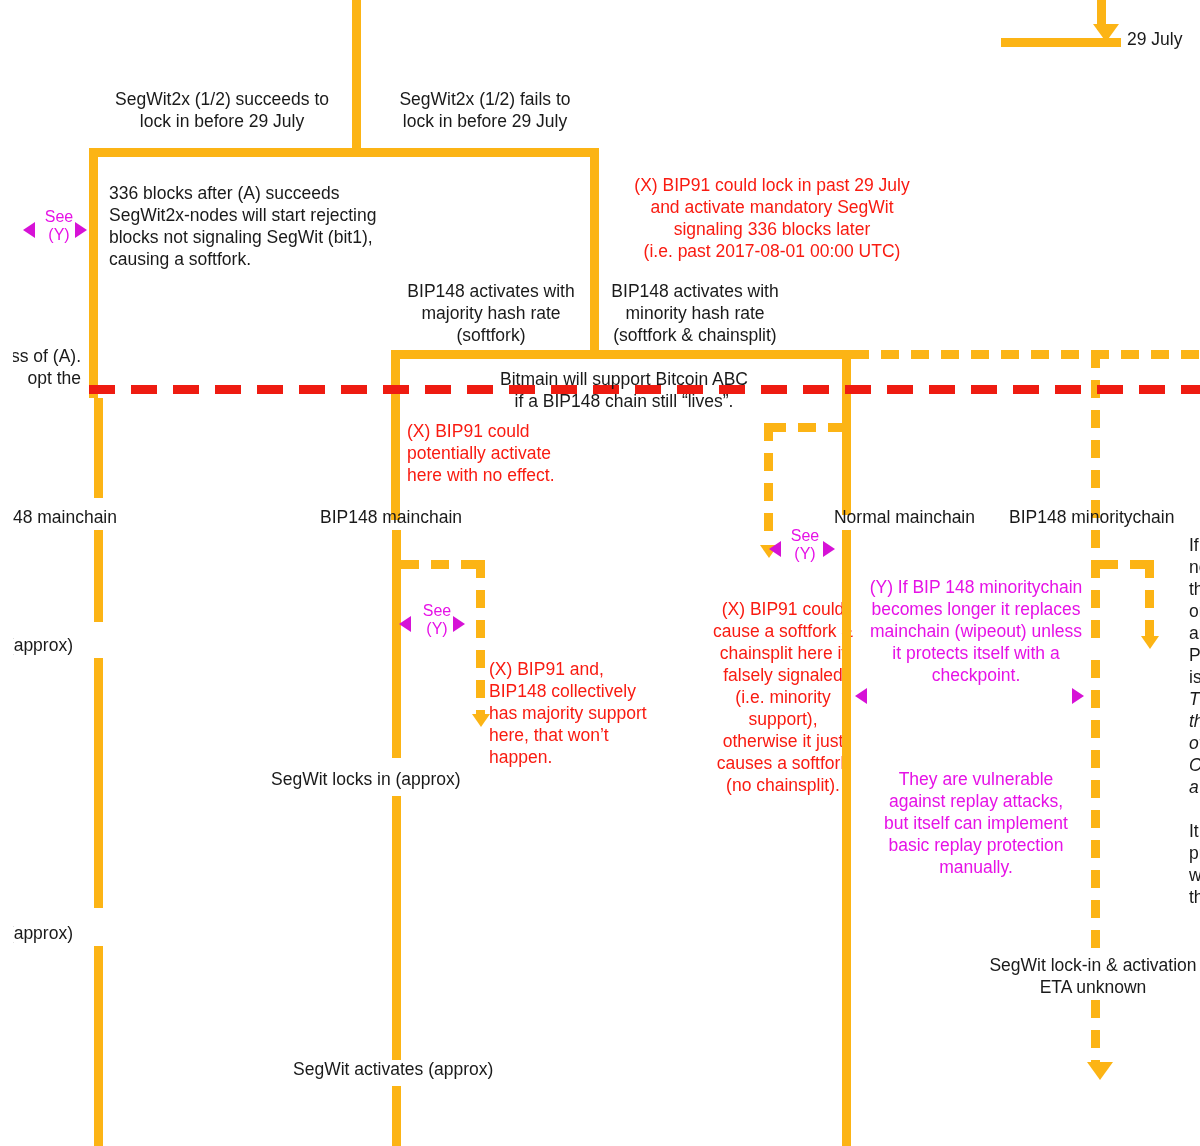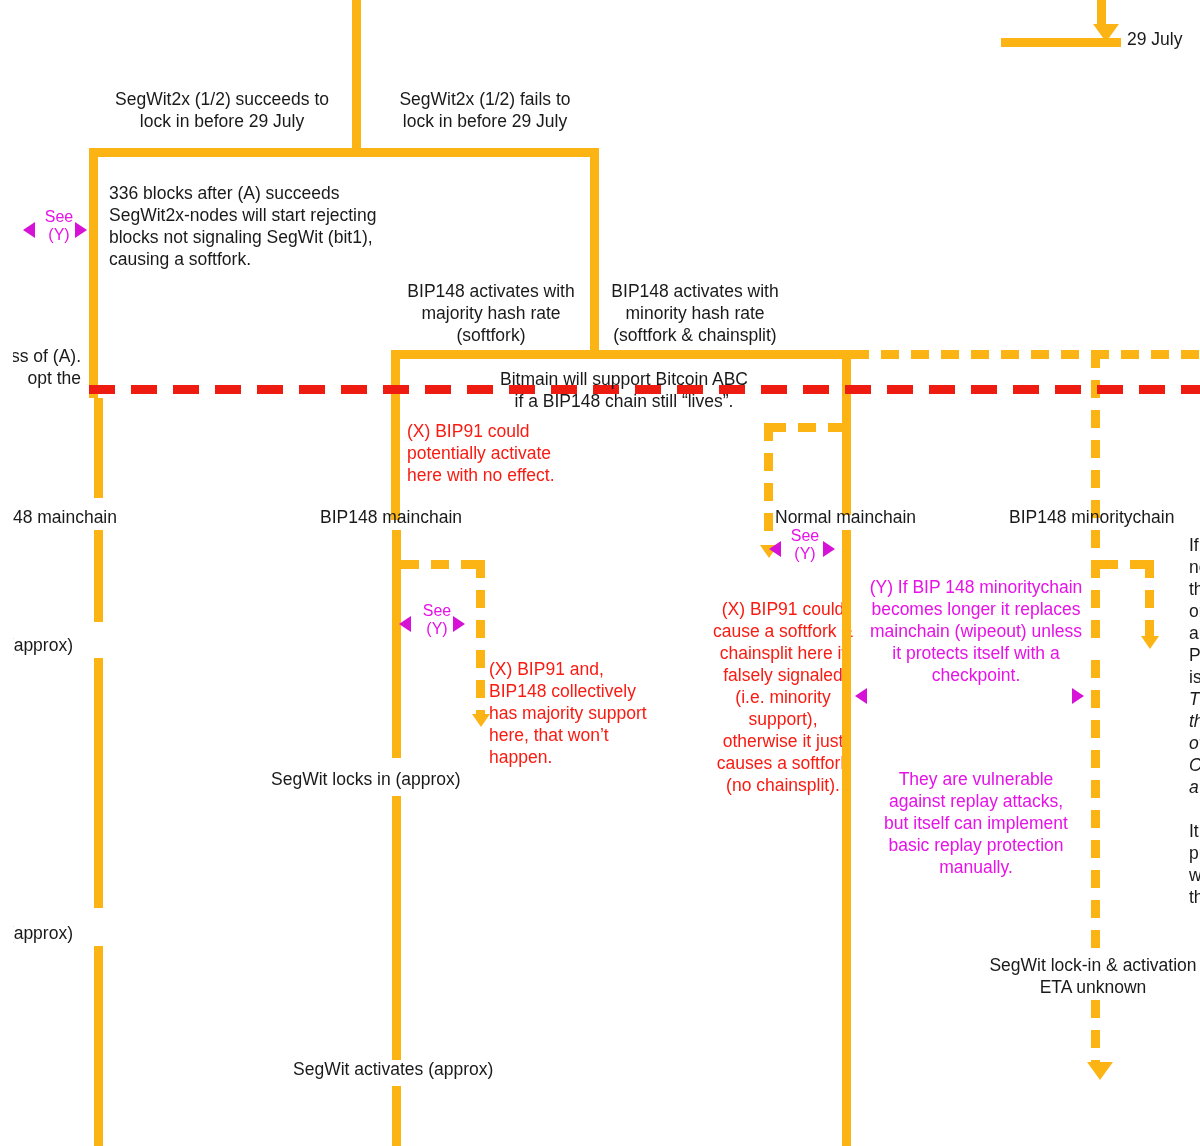--- a/index.html
+++ b/index.html
@@ -65,20 +65,24 @@
   <div class="t l" style="left:96px;top:182px;width:470px;">336 blocks after (A) succeeds
 SegWit2x-nodes will start rejecting
 blocks not signaling SegWit (bit1),
 causing a softfork.</div>
 
   <div class="t c mag" style="left:20px;top:208px;width:52px;font-size:16px;line-height:18px;">See</div>
   <div class="t c mag" style="left:20px;top:226px;width:52px;font-size:16px;line-height:18px;">(Y)</div>
   <div class="m-arrow m-left" style="left:10px;top:222px;"></div>
   <div class="m-arrow m-right" style="left:62px;top:222px;"></div>
 
+  <div class="t c red" style="left:600px;top:174px;width:318px;">(X) BIP91 could lock in past 29 July
+and activate mandatory SegWit
+signaling 336 blocks later
+(i.e. past 2017-08-01 00:00 UTC)</div>
 
   <div class="t c" style="left:382px;top:280px;width:192px;">BIP148 activates with
 majority hash rate
 (softfork)</div>
   <div class="t c" style="left:586px;top:280px;width:192px;">BIP148 activates with
 minority hash rate
 (softfork &amp; chainsplit)</div>
 
 
   <div class="t r" style="left:-62px;top:345px;width:130px;">ss of (A).
@@ -94,21 +98,21 @@
   <div class="hdash-red" style="left:76px;top:385px;width:1124px;"></div>
   <div class="t c" style="left:396px;top:368px;width:430px;">Bitmain will support Bitcoin ABC
 if a BIP148 chain still “lives”.</div>
 
   <div class="t l red" style="left:394px;top:420px;width:220px;">(X) BIP91 could
 potentially activate
 here with no effect.</div>
 
   <div class="t r" style="left:-96px;top:506px;width:200px;">Wit2x/BIP148 mainchain</div>
   <div class="t l" style="left:307px;top:506px;width:200px;">BIP148 mainchain</div>
-  <div class="t l" style="left:762px;top:506px;width:200px;">Normal mainchain</div>
+  <div class="t l" style="left:762px;top:506px;width:200px;text-align:right;">Normal mainchain</div>
   <div class="t l" style="left:996px;top:506px;width:220px;">BIP148 minoritychain</div>
 
   <div class="vline" style="left:81px;top:398px;height:100px;"></div>
   <div class="vline" style="left:81px;top:530px;height:92px;"></div>
   <div class="vline" style="left:81px;top:658px;height:250px;"></div>
   <div class="vline" style="left:81px;top:946px;height:210px;"></div>
   <div class="t r" style="left:-140px;top:634px;width:200px;">egWit locks in (approx)</div>
   <div class="t r" style="left:-140px;top:922px;width:200px;">egWit activates (approx)</div>
 
   <div class="vline" style="left:379px;top:530px;height:228px;"></div>

